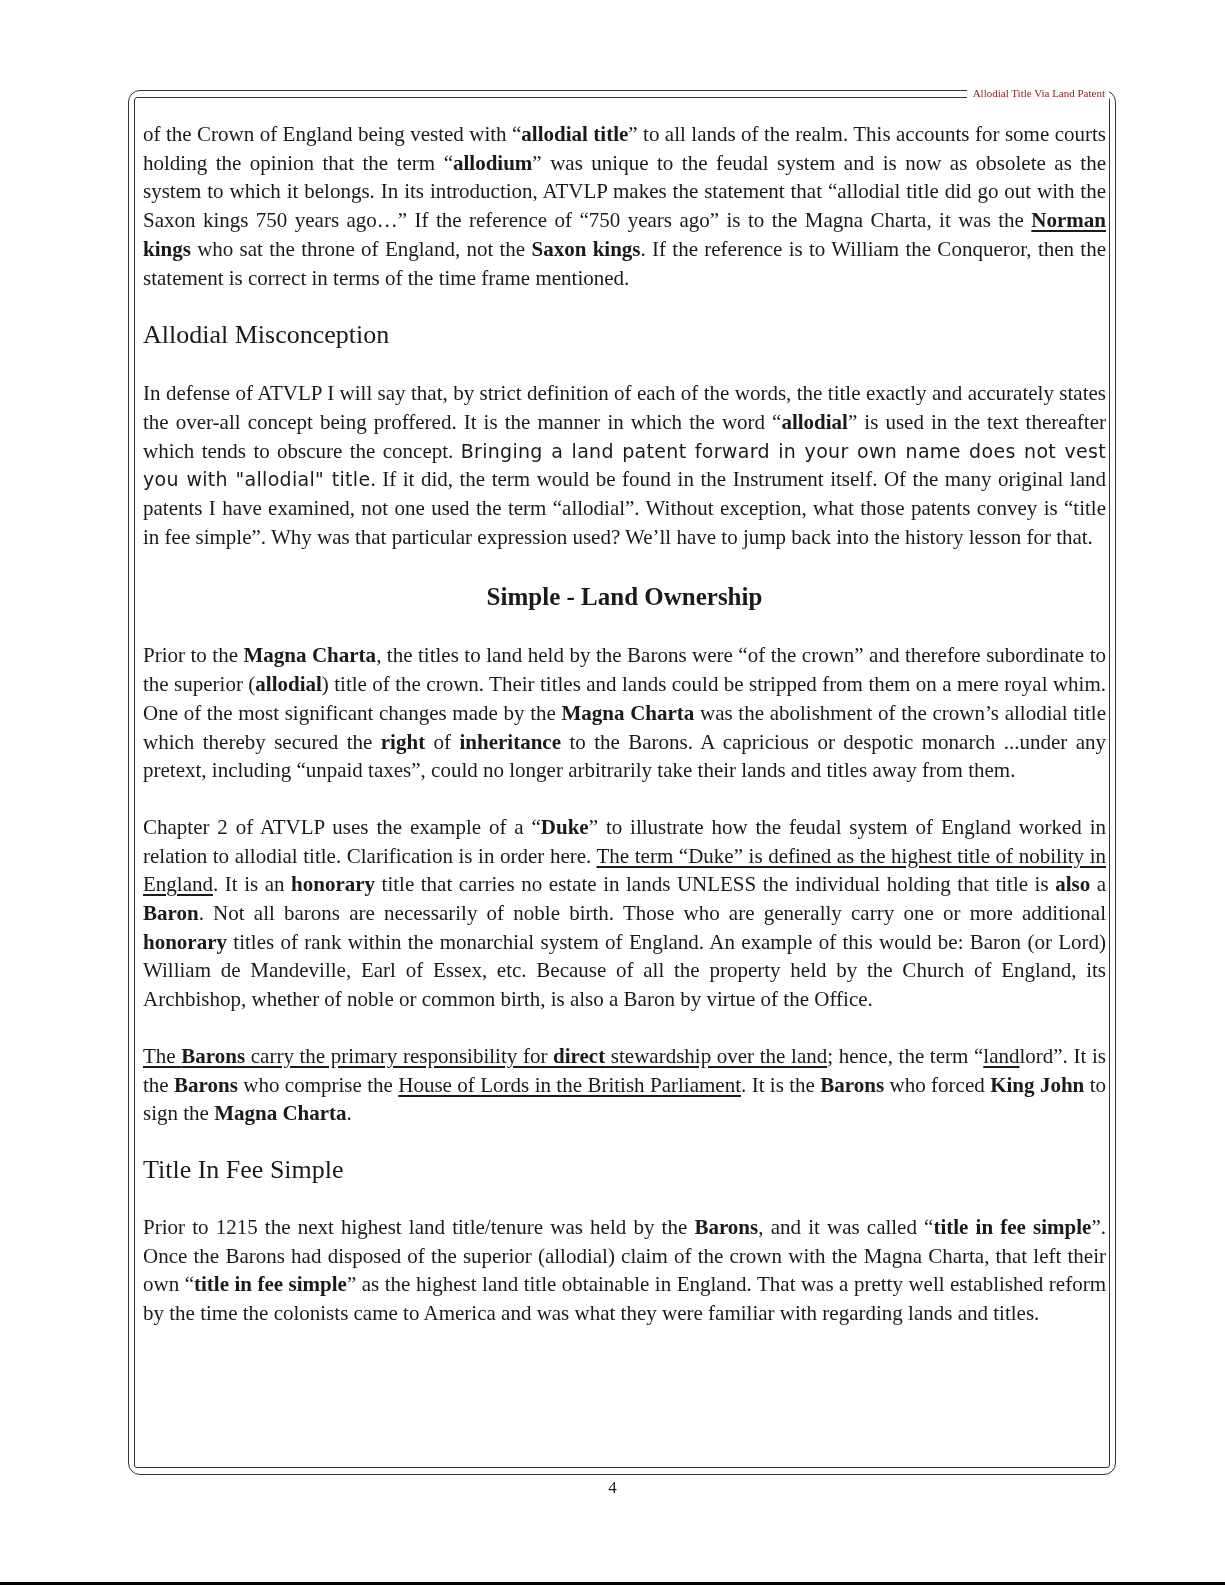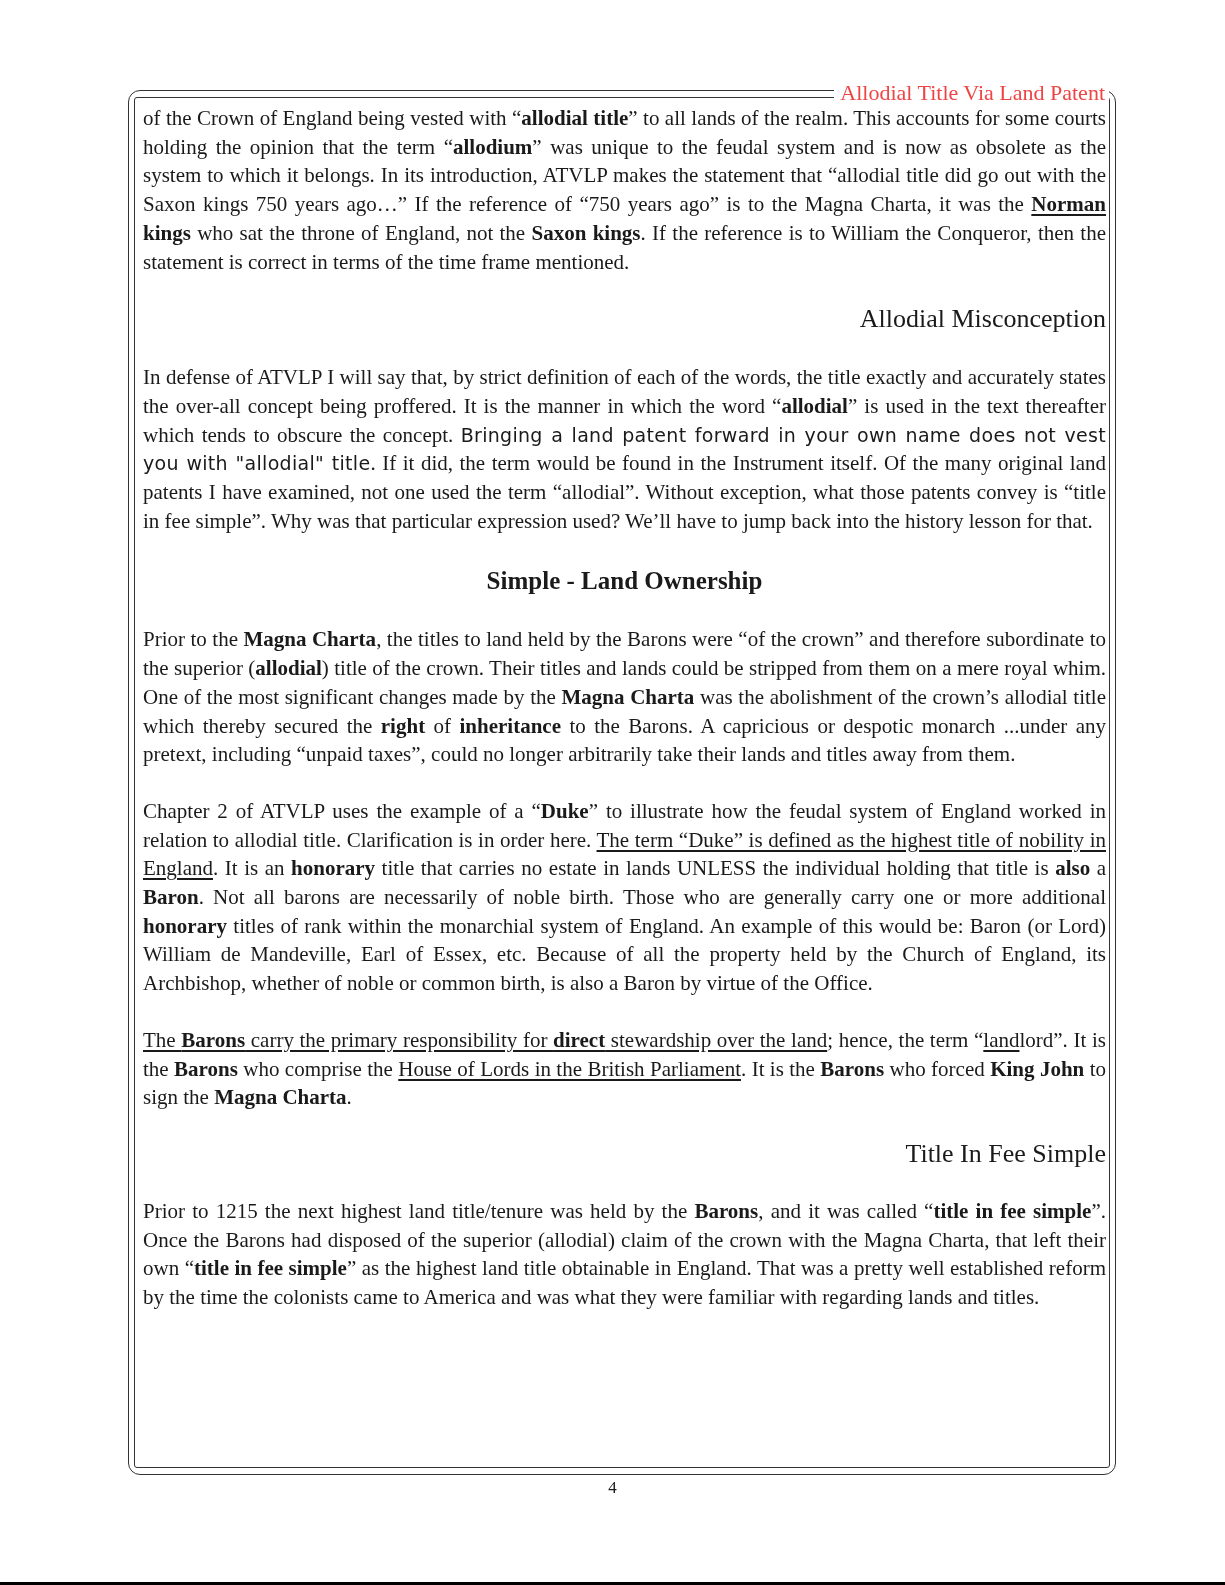--- a/index.html
+++ b/index.html
@@ -1,24 +1,24 @@
 <!DOCTYPE html>
 <html><head>
 <meta charset="utf-8">
 <style>
   html, body { margin:0; padding:0; background:#fff; }
   body { width:1225px; height:1585px; position:relative; overflow:hidden; font-family:"Liberation Serif", serif; color:#1a1a1a; }
   .bottom-bar { position:absolute; left:0; right:0; top:1582px; height:3px; background:#000; }
   .frame-outer { position:absolute; left:128px; top:90px; width:988px; height:1385px; border:1.5px solid #333; border-radius:12px; box-sizing:border-box; }
   .frame-inner { position:absolute; left:134px; top:97px; width:976px; height:1371px; border:1.2px solid #333; border-radius:3px; box-sizing:border-box; }
-  .header-label { position:absolute; right:116px; top:83px; background:#fff; padding:0 4px 0 6px; font-size:22px; line-height:20px; color:#ef4444; }
-  .content { position:absolute; left:143px; top:104px; width:963px; }
+  .header-label { position:absolute; right:116px; top:83px; background:#fff; padding:0 4px 0 6px; font-size:11px; line-height:20px; color:#7f1d1d; }
+  .content { position:absolute; left:143px; top:120px; width:963px; }
   p.body { margin:0; font-size:21px; line-height:28.7px; text-align:justify; text-align-last:left; }
   .gap { height:28px; }
-  h2.plain { margin:0; text-align:right; font-weight:normal; font-size:26px; line-height:34px; }
+  h2.plain { margin:0; text-align:left; font-weight:normal; font-size:26px; line-height:34px; }
   h2.bold { margin:0; text-align:center; font-weight:bold; font-size:25px; line-height:34px; }
   .comic { font-family:"DejaVu Sans", sans-serif; font-size:19px; letter-spacing:0.3px; }
   b { font-weight:bold; }
   u { text-underline-offset:3px; }
   .page-num { position:absolute; left:0; right:0; top:1478px; text-align:center; font-size:17px; }
 </style>
 </head>
 <body>
 
 <div class="frame-outer"></div>

